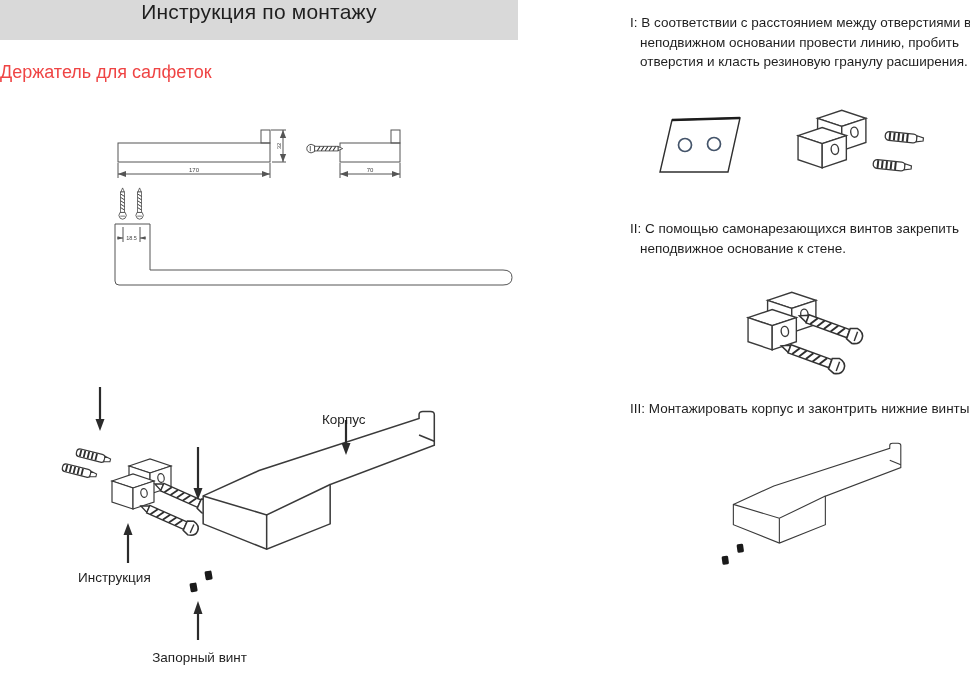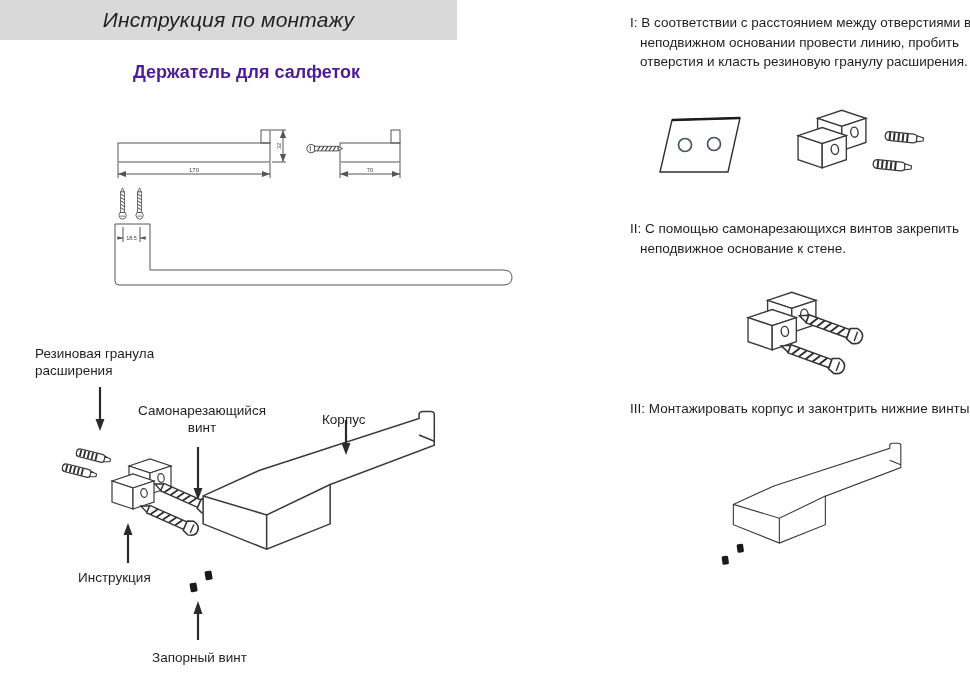--- a/index.html
+++ b/index.html
@@ -1,22 +1,22 @@
 <!DOCTYPE html>
 <html><head>
 <meta charset="utf-8">
 <style>
   html,body{margin:0;padding:0;background:#fff;}
   .page{position:relative;width:970px;height:694px;background:#fff;overflow:hidden;
         font-family:"Liberation Sans",sans-serif;color:#262626;}
-  .header-bar{position:absolute;left:0;top:8;width:457px;height:40px;background:#d9d9d9;
-              display:flex;align-items:center;justify-content:center;font-style:italic;}
+  .header-bar{position:absolute;left:0;top:8;width:518px;height:40px;background:#d9d9d9;
+              display:flex;align-items:flex-start;justify-content:center;}
   .header-title{font-size:21px;color:#1f1f1f;letter-spacing:.2px;}
-  .subtitle{position:absolute;left:0;top:62px;width:493px;text-align:center;
-            font-size:18px;color:#4c1d95;font-weight:bold;}
+  .subtitle{position:absolute;left:0;top:62px;width:493px;
+            font-size:18px;color:#ef4444;}
   .abs{position:absolute;}
   .part-label{position:absolute;font-size:13.5px;line-height:1.28;color:#1f1f1f;}
   .step-text{position:absolute;font-size:13.5px;line-height:1.45;color:#1f1f1f;
              padding-left:10px;text-indent:-10px;}
   svg{overflow:visible;}
   .tstroke{stroke:#555;stroke-width:1;fill:none;}
   .dimtxt{font-size:6px;fill:#444;font-family:"Liberation Sans",sans-serif;}
   .dimtxt2{font-size:5.5px;fill:#444;font-family:"Liberation Sans",sans-serif;}
 </style>
 </head>
@@ -152,25 +152,23 @@
         <line x1="103" y1="228" x2="103" y2="198"></line>
           <polygon points="98.5,200 107.5,200 103,188" stroke="none"></polygon>
       </g>
       <g>
         <line x1="173" y1="305" x2="173" y2="277"></line>
           <polygon points="168.5,279 177.5,279 173,266" stroke="none"></polygon>
       </g>
     </g>
   </svg>
 
-  <div class="part-label" style="left:35px;top:345px;width:128px">Резиновая гранула расширения</div>
-  <div class="part-label" style="left:132px;top:402px;width:140px;text-align:center">Самонарезающийся винт</div>
   <div class="part-label" style="left:322px;top:411px">Корпус</div>
   <div class="part-label" style="left:78px;top:569px">Инструкция</div>
-  <div class="part-label" style="left:152px;top:649px;width:95px;text-align:center">Запорный винт</div>
+  <div class="part-label" style="left:152px;top:649px;width:95px;text-align:right">Запорный винт</div>
 
   <div class="step-text" style="left:630px;top:13px;width:334px">I: В соответствии с расстоянием между отверстиями в неподвижном основании провести линию, пробить отверстия и класть резиновую гранулу расширения.</div>
   <svg class="abs" style="left:648px;top:98px" width="300" height="115" viewBox="0 0 300 115">
     <polygon points="24,22 92,20 80,74 12,74" fill="#fff" stroke="#2f2f2f" stroke-width="1.4"></polygon>
     <line x1="24" y1="22" x2="92" y2="20" stroke="#1c1c1c" stroke-width="2.4"></line>
     <circle cx="37" cy="47" r="6.5" fill="none" stroke="#44546a" stroke-width="1.7"></circle>
     <circle cx="66" cy="46" r="6.5" fill="none" stroke="#44546a" stroke-width="1.7"></circle>
     <use href="#sym-block" transform="translate(142,10) scale(1.15)"></use>
     <use href="#sym-plug" transform="translate(237,32) rotate(6) scale(1.1)"></use>
     <use href="#sym-plug" transform="translate(225,60) rotate(6) scale(1.1)"></use>

